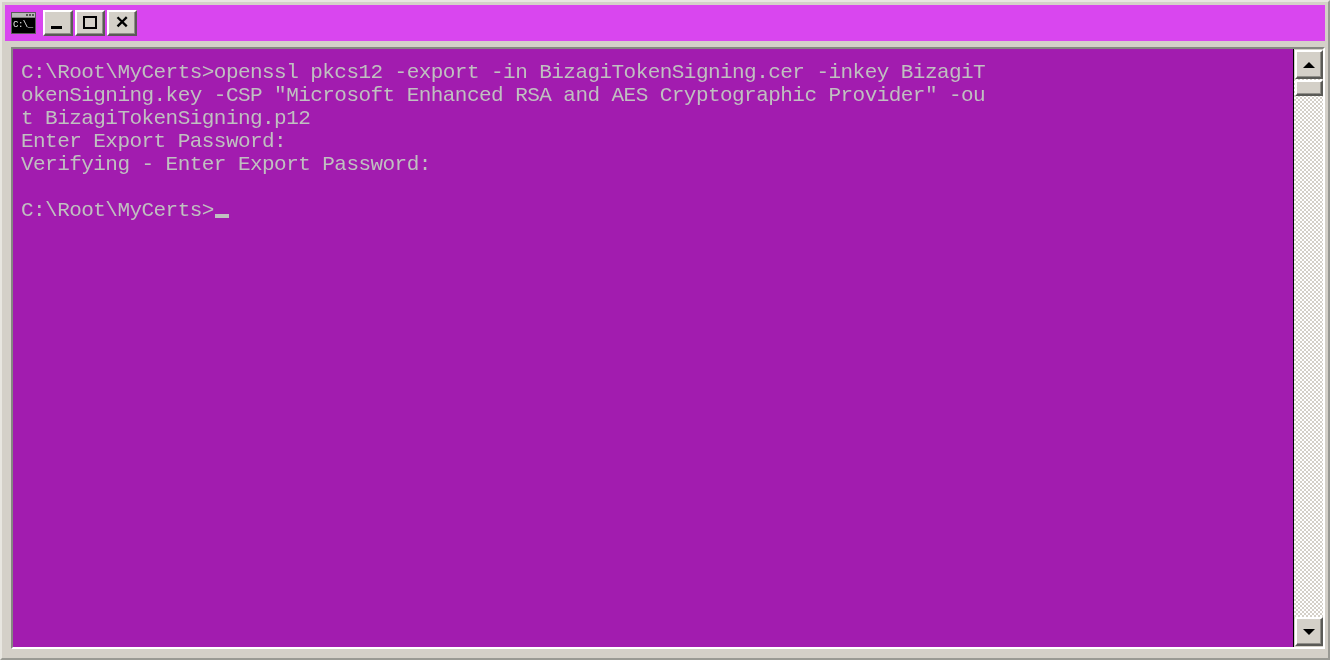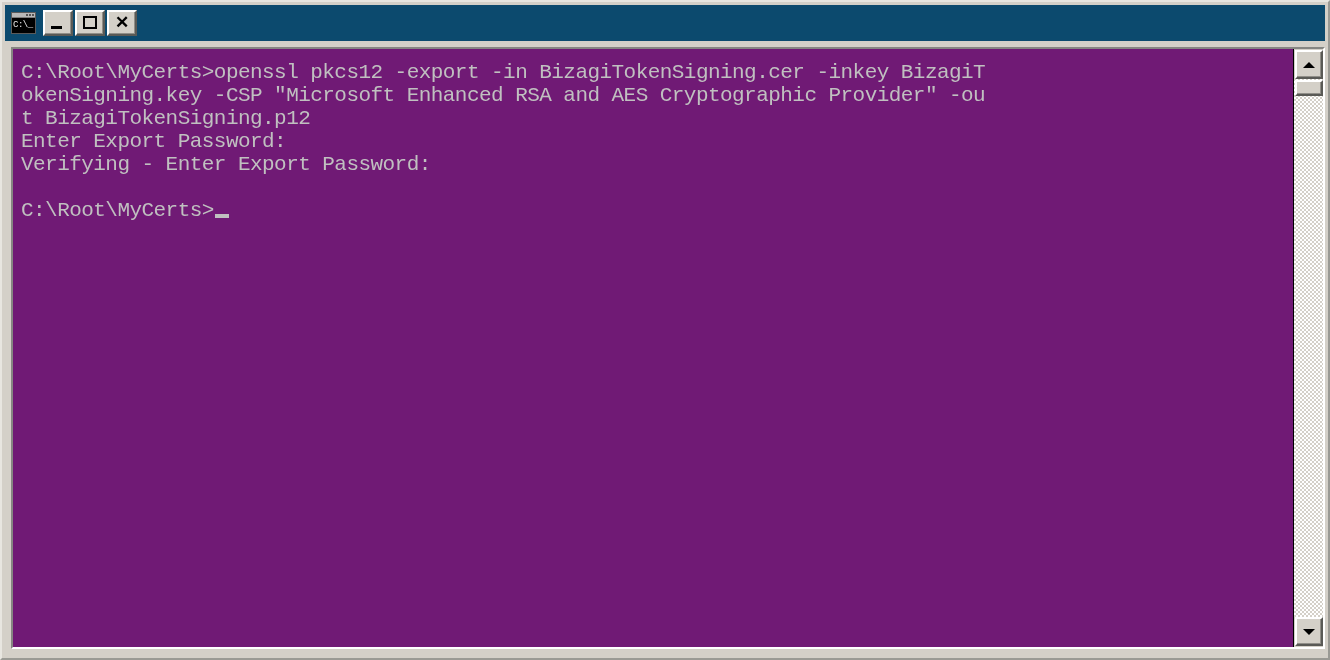--- a/index.html
+++ b/index.html
@@ -38,21 +38,21 @@
     background: #d4d0c8;
   }
 
   
   .titlebar {
     position: absolute;
     left: 2px;
     top: 2px;
     width: 1320px;
     height: 36px;
-    background: #0c4a6e;
+    background: #d946ef;
     display: flex;
     align-items: center;
     padding: 0 3px;
     box-sizing: border-box;
   }
   .title-icon {
     width: 25px;
     height: 22px;
     margin-left: 3px;
     margin-right: 7px;
@@ -179,21 +179,21 @@
     border-top: 2px solid #868682;
     border-left: 2px solid #868682;
     border-right: 2px solid #ffffff;
     border-bottom: 2px solid #ffffff;
     box-sizing: border-box;
   }
   .console-inner {
     position: absolute;
     left: 0; top: 0;
     right: 0; bottom: 0;
-    background: #701a75;
+    background: #a21caf;
     overflow: hidden;
   }
 
   
   .console-text {
     position: absolute;
     left: 8px;
     top: 12px;
     width: 1272px;
     margin: 0;

